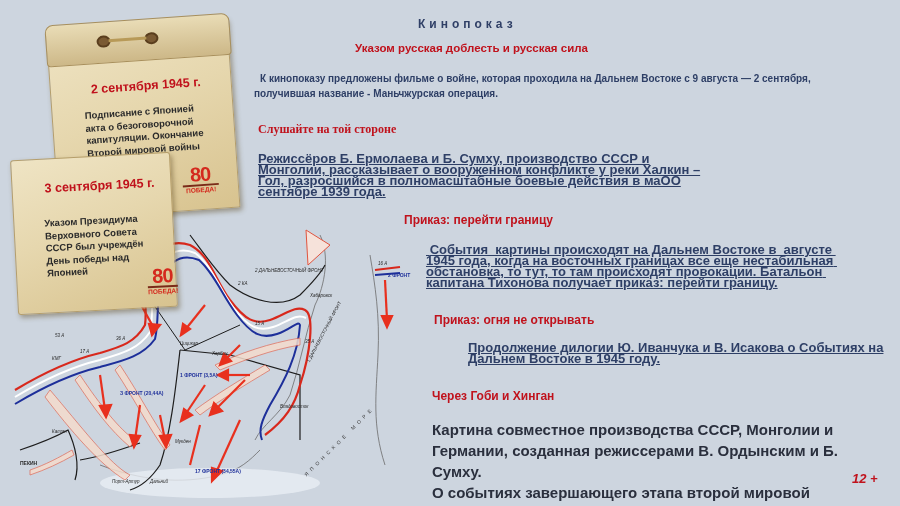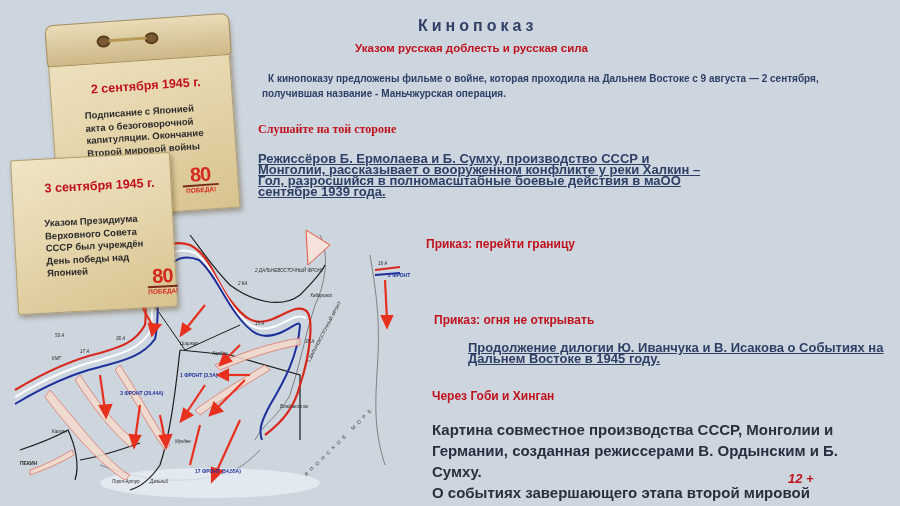--- a/index.html
+++ b/index.html
@@ -6,48 +6,48 @@
   html, body { width: 900px; height: 506px; overflow: hidden; }
   body {
     background: #cdd5df;
     position: relative;
     font-family: "Liberation Sans", "DejaVu Sans", sans-serif;
     color: #2b3a5c;
   }
   .abs { position: absolute; }
   .title {
     left: 418px; top: 17px;
-    font-size: 16px; font-weight: bold; letter-spacing: 4px;
+    font-size: 12px; font-weight: bold; letter-spacing: 4px;
     color: #2f3f66;
   }
   .subtitle {
     left: 355px; top: 42px;
     font-size: 11.5px; font-weight: bold; color: #c0121c;
   }
   .intro {
-    left: 262px; top: 71px; width: 620px;
+    left: 254px; top: 71px; width: 620px;
     font-size: 10px; font-weight: bold; line-height: 15px; color: #2e3f66;
     text-indent: 6px;
   }
   .h-red { font-size: 12px; font-weight: bold; color: #c0121c; }
   .body-txt { font-size: 13px; font-weight: bold; line-height: 11px; color: #2e3f66; text-decoration: underline; }
   .body-dark { font-size: 15px; font-weight: bold; line-height: 21px; color: #2a2f3d; }
 
   .calendar {
     background: linear-gradient(160deg, #efe4c4 0%, #e6d7ae 45%, #d8c38f 100%);
     border: 1px solid #b59e6b;
     box-shadow: 2px 3px 5px rgba(90,70,30,0.45);
   }
   .cal-date { font-size: 12.5px; font-weight: bold; color: #c0121c; }
   .cal-text { font-size: 9.5px; line-height: 12.5px; color: #2b2b2b; font-weight: bold; }
   .logo80 { font-weight: bold; color: #d42a1e; text-align: center; line-height: 1; }
   .logo80 .num { font-size: 20px; letter-spacing: -1px; }
   .logo80 .lbl { font-size: 6.5px; border-top: 2px solid #7a2a18; padding-top: 1px; }
   .age {
-    left: 788px; top: 471px;
+    left: 852px; top: 471px;
     font-size: 13px; font-weight: bold; font-style: italic; color: #c0121c;
   }
 </style>
 </head>
 <body>
 
 <div class="abs title">Кинопоказ</div>
 <div class="abs subtitle">Указом русская доблесть и русская сила</div>
 <div class="abs intro">К кинопоказу предложены фильме о войне, которая проходила на Дальнем Востоке с 9 августа — 2 сентября, получившая название  - Маньчжурская операция.</div>
 
@@ -158,22 +158,23 @@
   <div class="cal-text" style="position:absolute;left:30px;top:58px;width:110px;">Указом Президиума Верховного Совета СССР был учреждён День победы над Японией</div>
   <div class="logo80" style="position:absolute;left:130px;top:112px;width:30px;">
     <div class="num">80</div>
     <div class="lbl">ПОБЕДА!</div>
   </div>
 </div>
 
 <div class="abs h-red" style="left:258px;top:122px;font-family:Liberation Serif, serif;">Слушайте на той стороне</div>
 <div class="abs body-txt" style="left:258px;top:153px;width:450px;">Режиссёров Б. Ермолаева и Б. Сумху, производство СССР и Монголии, рассказывает о вооруженном конфликте у реки Халкин – Гол, разросшийся в полномасштабные боевые действия в маОО сентябре 1939 года.</div>
 
-<div class="abs h-red" style="left:426px;top:213px;margin-top:24px;">Приказ: перейти границу</div>
+<div class="abs h-red" style="left:404px;top:213px;">Приказ: перейти границу</div>
 <div class="abs body-txt" style="left:426px;top:244px;width:430px;">
+  <div style="white-space:pre-wrap;"> События  картины происходят на Дальнем Востоке в  августе 1945 года, когда на восточных границах все еще нестабильная обстановка, то тут, то там происходят провокации. Батальон капитана Тихонова получает приказ: перейти границу.</div>
 </div>
 
 <div class="abs h-red" style="left:434px;top:313px;">Приказ: огня не открывать</div>
 <div class="abs body-txt" style="left:434px;top:342px;width:420px;margin-left:34px;">Продолжение дилогии Ю. Иванчука и В. Исакова о Событиях на Дальнем Востоке в 1945 году.</div>
 
 <div class="abs h-red" style="left:432px;top:389px;">Через Гоби и Хинган</div>
 <div class="abs body-dark" style="left:432px;top:419px;width:425px;">
   <div>Картина совместное производства СССР, Монголии и Германии, созданная режиссерами В. Ордынским и Б. Сумху.</div>
   <div>О событиях завершающего этапа второй мировой войны — августа советскими и монгольскими войсками отборной Квантунской армии.</div>
 </div>

